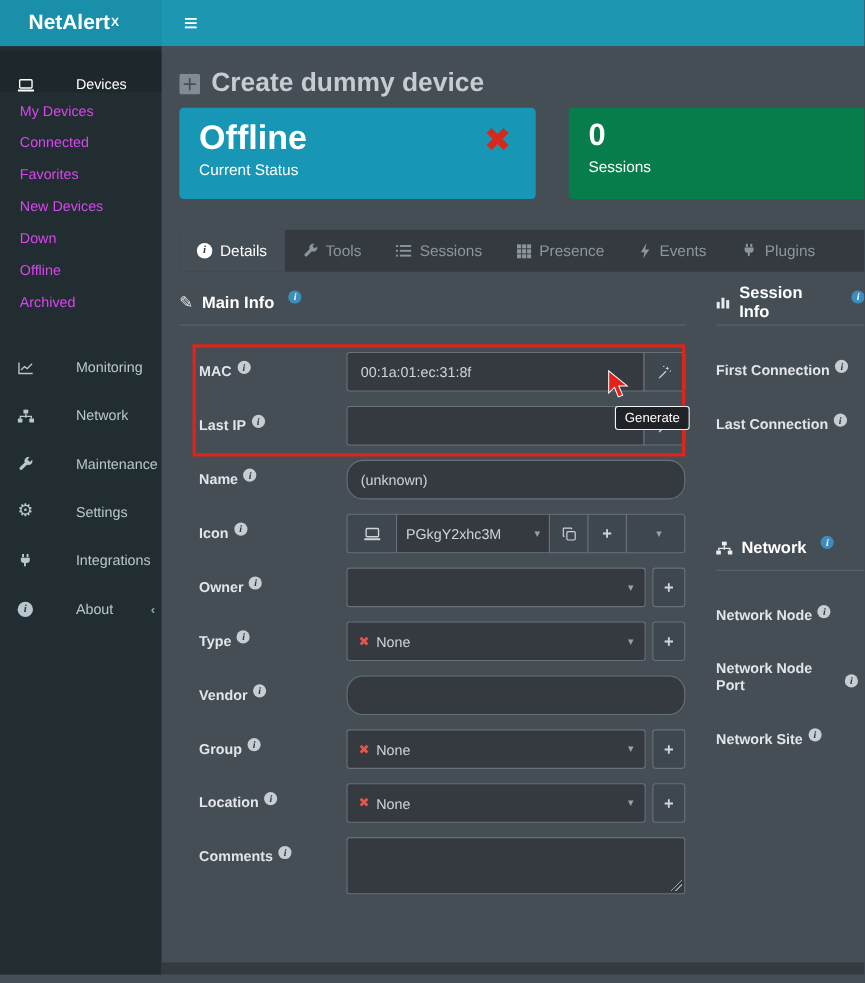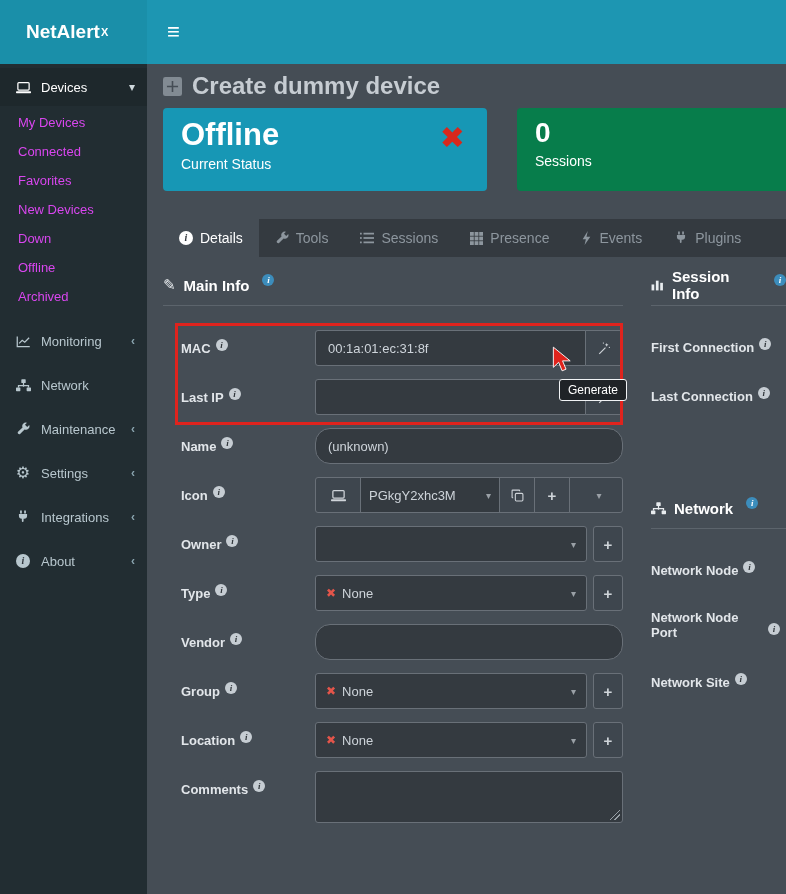--- a/index.html
+++ b/index.html
@@ -1,33 +1,33 @@
 <!DOCTYPE html>
 <html><head>
 <meta charset="utf-8">
 <style>
   html,body{width:786px;height:894px;margin:0;overflow:hidden;background:#454d55;
     font-family:"Liberation Sans","DejaVu Sans",sans-serif;}
   *{box-sizing:border-box;}
 
   
-  .topbar{height:64px;display:flex;background:#1d96b2;}
+  .topbar{height:42px;display:flex;background:#1d96b2;}
   .brand{width:147px;background:#1a8fa9;color:#fff;display:flex;align-items:center;
     padding-left:26px;font-weight:bold;font-size:19px;cursor:pointer;}
   .brand sup{font-size:11px;margin-left:1px;}
   .navbar{flex:1;display:flex;align-items:center;padding-left:20px;color:#fff;}
   .hamburger{font-size:22px;line-height:1;cursor:pointer;}
 
   
   .app{display:flex;height:844px;}
   .sidebar{width:147px;background:#222d32;flex-shrink:0;padding-top:4px;color:#b8c7ce;}
   .main{flex:1;background:#454d55;position:relative;overflow:hidden;padding-left:16px;}
 
   
-  .side-item{height:38px;display:flex;align-items:center;padding:0 12px;font-size:13px;cursor:pointer;}
+  .side-item{height:38px;display:flex;align-items:flex-end;padding:0 12px;font-size:13px;cursor:pointer;gap:28px;}
   .side-item .sicon{width:22px;display:inline-flex;justify-content:center;margin-right:7px;flex-shrink:0;}
   .side-item .caret{margin-left:auto;font-size:12px;color:#8aa4af;}
   .side-item.active{background:#1e282c;color:#fff;}
   .side-item.active .caret{color:#cfd8dd;}
   .submenu{list-style:none;margin:2px 0 8px;padding:0;}
   .submenu li{padding:7px 0 7px 18px;color:#d946ef;font-size:13px;cursor:pointer;}
   .navlist .side-item{height:44px;}
   .gear-glyph{font-size:16px;line-height:1;}
   .angle{font-size:16px;font-weight:bold;}
 
@@ -36,21 +36,21 @@
     border-radius:50%;background:currentColor;flex-shrink:0;}
   .ci b{color:#30363c;font-size:10px;font-style:italic;line-height:1;font-family:"Liberation Serif",serif;}
 
   
   .i-info{display:inline-flex;align-items:center;justify-content:center;width:12px;height:12px;
     border-radius:50%;background:#c6cdd3;color:#2f353a;font-weight:bold;font-size:9px;
     margin-left:5px;transform:translateY(-5px);font-family:"Liberation Serif",serif;font-style:italic;}
   .i-info.blue{background:#3c8dbc;color:#fff;}
 
   
-  .page-title{margin:8px 0 0;font-size:24px;font-weight:bold;color:#c6ccd2;
+  .page-title{margin:20px 0 0;font-size:24px;font-weight:bold;color:#c6ccd2;
     display:flex;gap:10px;align-items:center;}
 
   
   .boxes{display:flex;gap:30px;margin-top:8px;}
   .box{border-radius:4px;height:83px;position:relative;color:#fff;padding:8px 18px;flex-shrink:0;}
   .box.teal{width:324px;background:#1797b5;}
   .box.green{width:290px;background:#077d4b;}
   .box-value{font-size:31px;font-weight:bold;line-height:1.2;}
   .box.green .box-value{font-size:28px;}
   .box-label{font-size:14px;margin-top:3px;}

